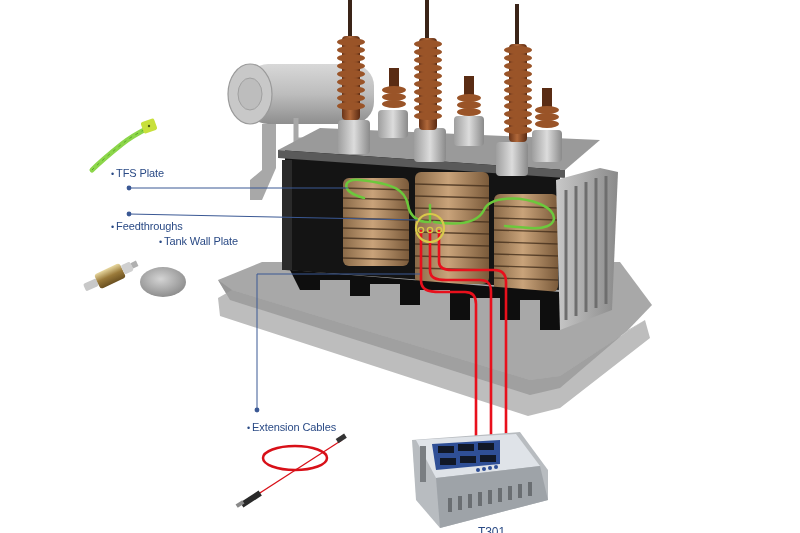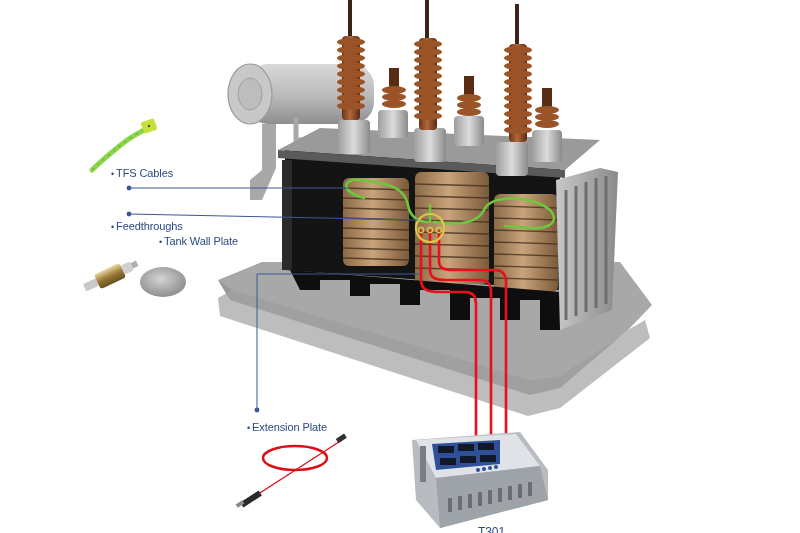--- a/index.html
+++ b/index.html
@@ -291,24 +291,24 @@
         <rect x="498" y="488" width="4" height="14"></rect>
       <rect x="508" y="486" width="4" height="14"></rect>
         <rect x="518" y="484" width="4" height="14"></rect>
         <rect x="528" y="482" width="4" height="14"></rect>
     </g>
     <rect x="420" y="446" width="6" height="36" fill="#7a7e82"></rect>
   </g>
 </svg>
 
 <div class="label" style="left:111px; top:167px;">
-  <span class="bullet">•</span><span>TFS Cables</span>
+  <span class="bullet">•</span><span>TFS Plate</span>
 </div>
 <div class="label" style="left:111px; top:220px;">
   <span class="bullet">•</span><span>Feedthroughs</span>
 </div>
 <div class="label" style="left:111px; top:235px;margin-left:48px;">
   <span class="bullet">•</span><span>Tank Wall Plate</span>
 </div>
 <div class="label" style="left:247px; top:421px;">
-  <span class="bullet">•</span><span>Extension Plate</span>
+  <span class="bullet">•</span><span>Extension Cables</span>
 </div>
 <div class="label" style="left:478px; top:525px; font-size:12px;">T301</div>
 
 </body></html>

